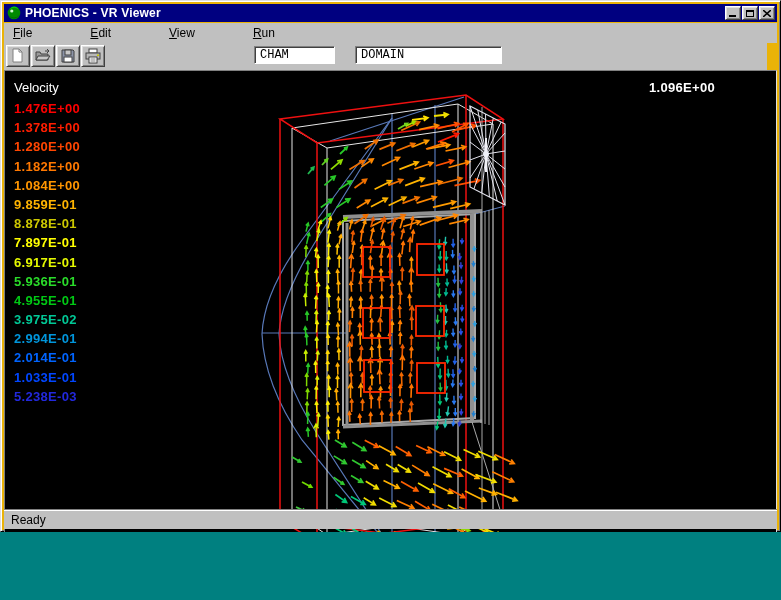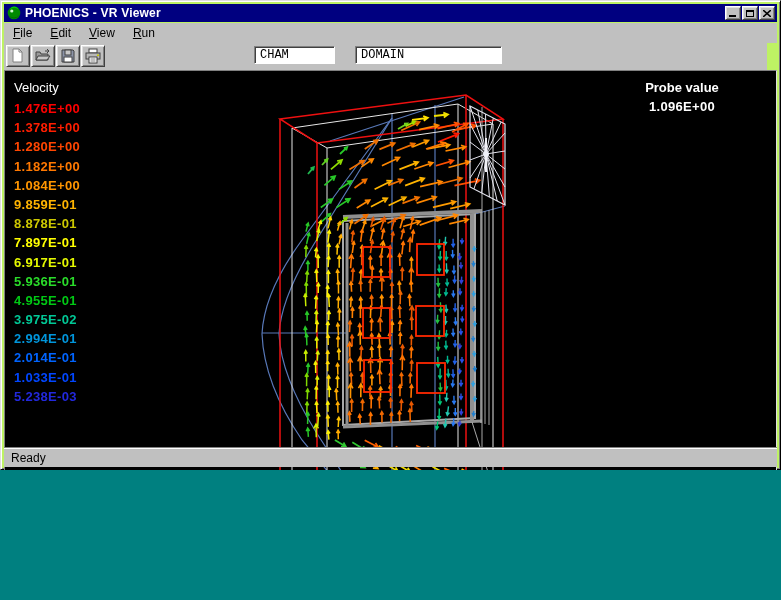--- a/index.html
+++ b/index.html
@@ -1,32 +1,32 @@
 <!DOCTYPE html>
 <html><head>
 <meta charset="utf-8">
 <style>
   html,body{margin:0;padding:0;background:#008080;font-family:"Liberation Sans",sans-serif;}
-  .win{position:relative;width:781px;height:470px;background:#bef264;box-sizing:border-box;
+  .win{position:relative;width:781px;height:532px;background:#eab308;box-sizing:border-box;
        border:1px solid;border-color:#DFDFDF #000 #000 #DFDFDF;
        box-shadow:inset 1px 1px 0 #FFF, inset -1px -1px 0 #808080;}
   .titlebar{position:absolute;left:3px;right:3px;top:3px;height:18px;background:#000080;
             display:flex;align-items:center;overflow:hidden;}
   .app-icon{width:14px;height:14px;margin-left:3px;flex:0 0 auto;}
   .title-text{color:#FFF;font-size:12px;font-weight:bold;margin-left:4px;white-space:nowrap;
               letter-spacing:.2px;flex:1 1 auto;}
   .winbtns{display:flex;gap:1px;margin-right:2px;}
   .wbtn{width:16px;height:14px;background:#C0C0C0;padding:0;position:relative;cursor:default;
         border:1px solid;border-color:#FFF #404040 #404040 #FFF;
         box-shadow:inset 1px 1px 0 #DFDFDF, inset -1px -1px 0 #808080;
         display:flex;align-items:center;justify-content:center;}
   .glyph-min{position:absolute;left:3px;bottom:2px;width:7px;height:2px;background:#000;}
   .glyph-max{width:8px;height:7px;border:1px solid #000;border-top:2px solid #000;box-sizing:border-box;}
   .menubar{position:absolute;left:3px;right:3px;top:22px;height:20px;background:#C0C0C0;
-           display:flex;align-items:center;}
+           display:flex;align-items:center;gap:40px;}
   .menu-item{display:inline-block;font-size:12px;color:#000;padding:2px 9px;cursor:default;}
   .menu-item::first-letter{text-decoration:underline;}
   .toolbar{position:absolute;left:3px;right:13px;top:42px;height:27px;background:#C0C0C0;}
   .tbtn{position:absolute;top:2px;width:24px;height:22px;background:#C0C0C0;padding:0;cursor:default;
         border:1px solid;border-color:#FFF #404040 #404040 #FFF;
         box-shadow:inset 1px 1px 0 #DFDFDF, inset -1px -1px 0 #808080;
         display:flex;align-items:center;justify-content:center;}
   .tb0{left:2px}.tb1{left:27px}.tb2{left:52px}.tb3{left:77px}
   .tfield{position:absolute;top:3px;height:18px;box-sizing:border-box;background:#FFF;
           font-family:"Liberation Mono",monospace;font-size:12px;color:#000;padding:1px 5px;
@@ -576,21 +576,20 @@
           <div class="legend-row" style="color: rgb(42, 220, 42);">5.936E-01</div>
           <div class="legend-row" style="color: rgb(0, 200, 20);">4.955E-01</div>
           <div class="legend-row" style="color: rgb(0, 200, 150);">3.975E-02</div>
           <div class="legend-row" style="color: rgb(0, 150, 220);">2.994E-01</div>
           <div class="legend-row" style="color: rgb(0, 100, 255);">2.014E-01</div>
           <div class="legend-row" style="color: rgb(0, 70, 255);">1.033E-01</div>
           <div class="legend-row" style="color: rgb(34, 40, 220);">5.238E-03</div>
         </div>
     </div>
     <div class="probe">
-      <div class="probe-label">Probe value</div>
       <div class="probe-value">1.096E+00</div>
     </div>
   </div>
 
   <div class="statusbar">
     <span class="status-text">Ready</span>
   </div>
 </div>
 
 </body></html>

